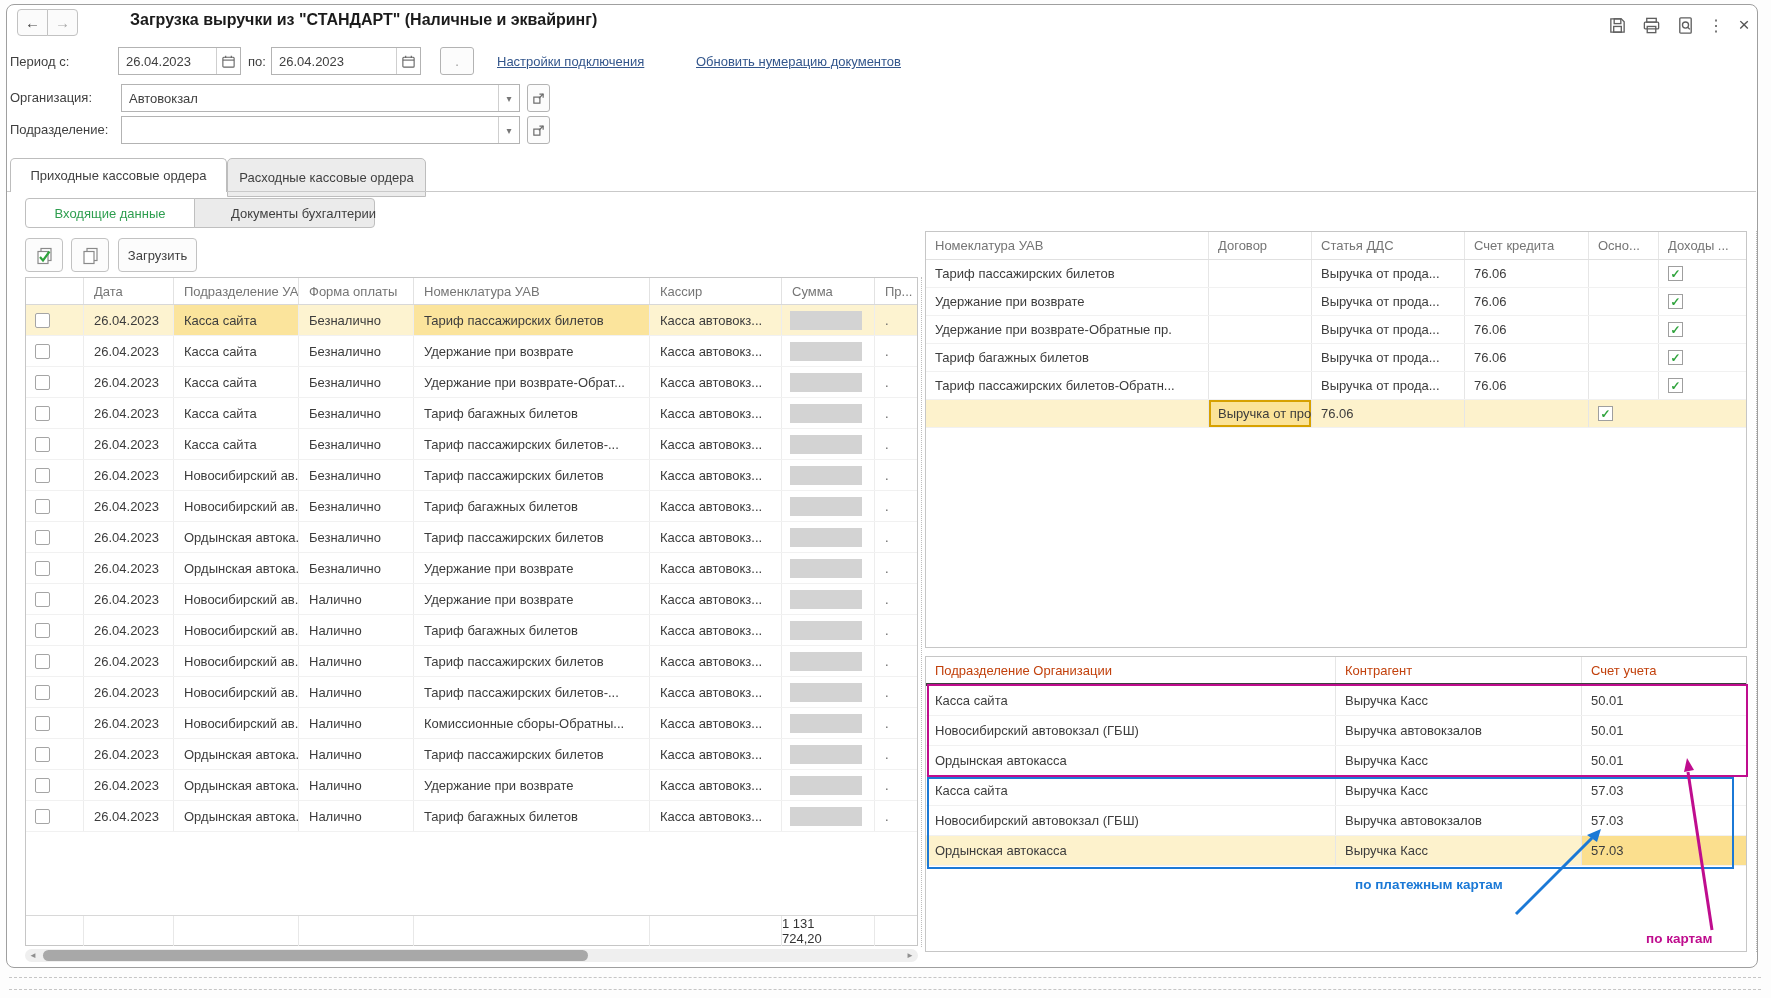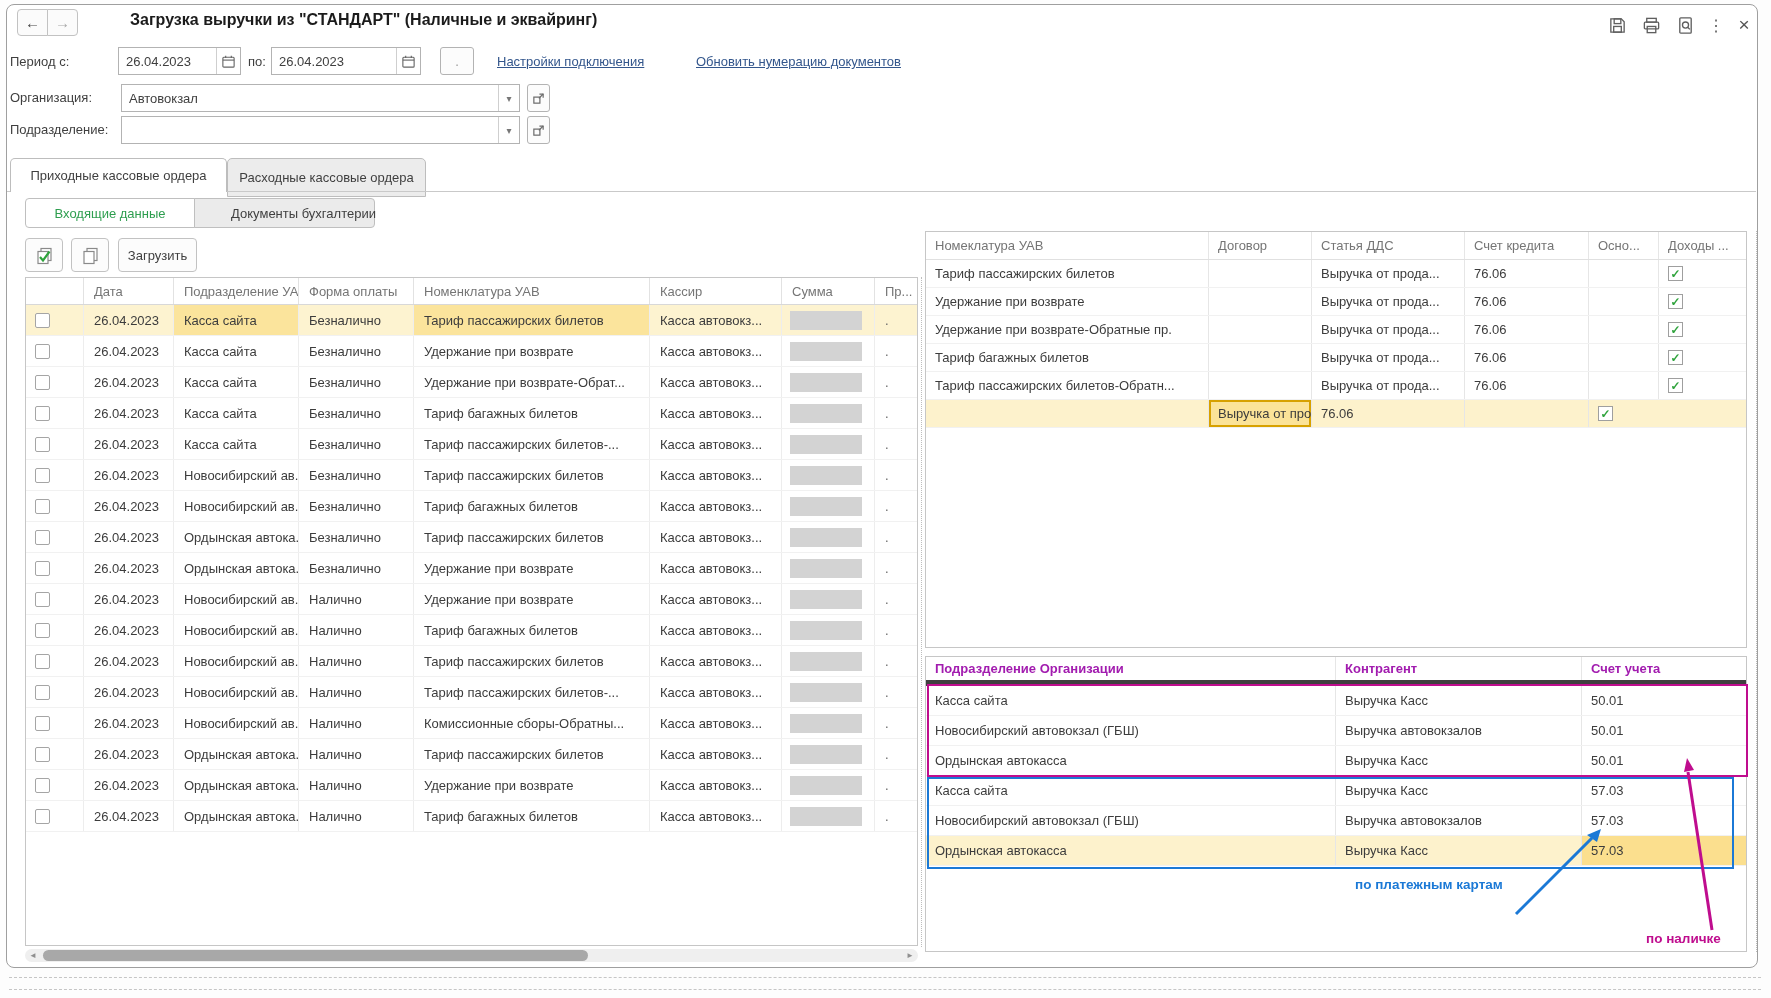--- a/index.html
+++ b/index.html
@@ -79,21 +79,21 @@
 #rthead > div:last-child, .rtrow > div:last-child { border-right:none; }
 .rtrow { height:28px; border-bottom:1px solid #f1f1f1; color:#3c3c3c; }
 .rtrow.hl { background:#fdf2cc; }
 .rtrow.hl .ddscell { background:#fbe398; box-shadow:inset 0 0 0 2px #d7a100; }
 .ckbox { width:15px; height:15px; border:1px solid #9f9f9f; background:#fff; display:flex; align-items:center; justify-content:center; }
 .tick { color:#2fa33c; font-size:12px; font-weight:bold; line-height:1; }
 
 
 #rbot { position:absolute; left:925px; top:656px; width:822px; height:296px; border:1px solid #c6c6c6; background:#fff; }
 .rbgrid { display:grid; grid-template-columns:410px 246px 164px; }
-#rbhead { height:29px; color:#a21caf; border-bottom:6px solid #404040;font-weight:bold; }
+#rbhead { height:29px; color:#c2410c; border-bottom:3px solid #404040; }
 #rbhead > div, .rbrow > div { display:flex; align-items:center; padding-left:9px; border-right:1px solid #e6e6e6; overflow:hidden; white-space:nowrap; }
 #rbhead > div:last-child, .rbrow > div:last-child { border-right:none; }
 .rbrow { height:30px; border-bottom:1px solid #f1f1f1; color:#3c3c3c; }
 .rbrow.hl { background:#fdf2cc; }
 .rbrow.hl .acct { background:#fbdf8e; }
 
 
 #magenta-box { position:absolute; left:927px; top:684px; width:821px; height:93px; border:2px solid #bf0d8e; z-index:40; pointer-events:none; }
 #blue-box { position:absolute; left:927px; top:777px; width:807px; height:92px; border:2px solid #1b79d6; z-index:40; pointer-events:none; }
 #cards-label { position:absolute; left:1355px; top:877px; color:#1b79d6; font-weight:bold; font-size:13.5px; z-index:45; }
@@ -497,20 +497,30 @@
         <div class="deep">Ордынская автока...</div>
         <div>Налично</div>
         <div class="deep">Тариф багажных билетов</div>
         <div>Касса автовокз...</div>
         <div class="sumcell">
           <span class="redact"></span>
         </div>
         <div>.</div>
       </div>
     </div>
+  <div id="lfoot" class="lgrid">
+    <div></div>
+      <div></div>
+      <div></div>
+      <div></div>
+      <div></div>
+      <div></div>
+    <div class="totcell">1 131 724,20</div>
+    <div></div>
+  </div>
 </div>
 
 <div id="hscroll">
   <span class="sarrow">◄</span>
   <div id="sthumb"></div>
   <span class="sarrow">►</span>
 </div>
 
 <div class="vdots" style="left:921px; top:277px; height:670px;"></div>
 <div class="vdots" style="left:1756px; top:231px; height:721px;"></div>
@@ -647,19 +657,19 @@
         <div>Ордынская автокасса</div>
         <div>Выручка Касс</div>
         <div class="acct">57.03</div>
       </div>
     </div>
 </div>
 
 <div id="magenta-box"></div>
 <div id="blue-box"></div>
 <div id="cards-label">по платежным картам</div>
-<div id="cash-label">по наличке</div>
+<div id="cash-label">по картам</div>
 <svg id="arrows">
   <line x1="1516" y1="914" x2="1592" y2="838" stroke="#1b79d6" stroke-width="3"></line>
   <polygon points="1601,829 1597,842 1587,835" fill="#1b79d6"></polygon>
   <line x1="1712" y1="930" x2="1688" y2="772" stroke="#bf0d8e" stroke-width="3"></line>
   <polygon points="1687,758 1694,770 1684,772" fill="#bf0d8e"></polygon>
 </svg>
 
 </body></html>

